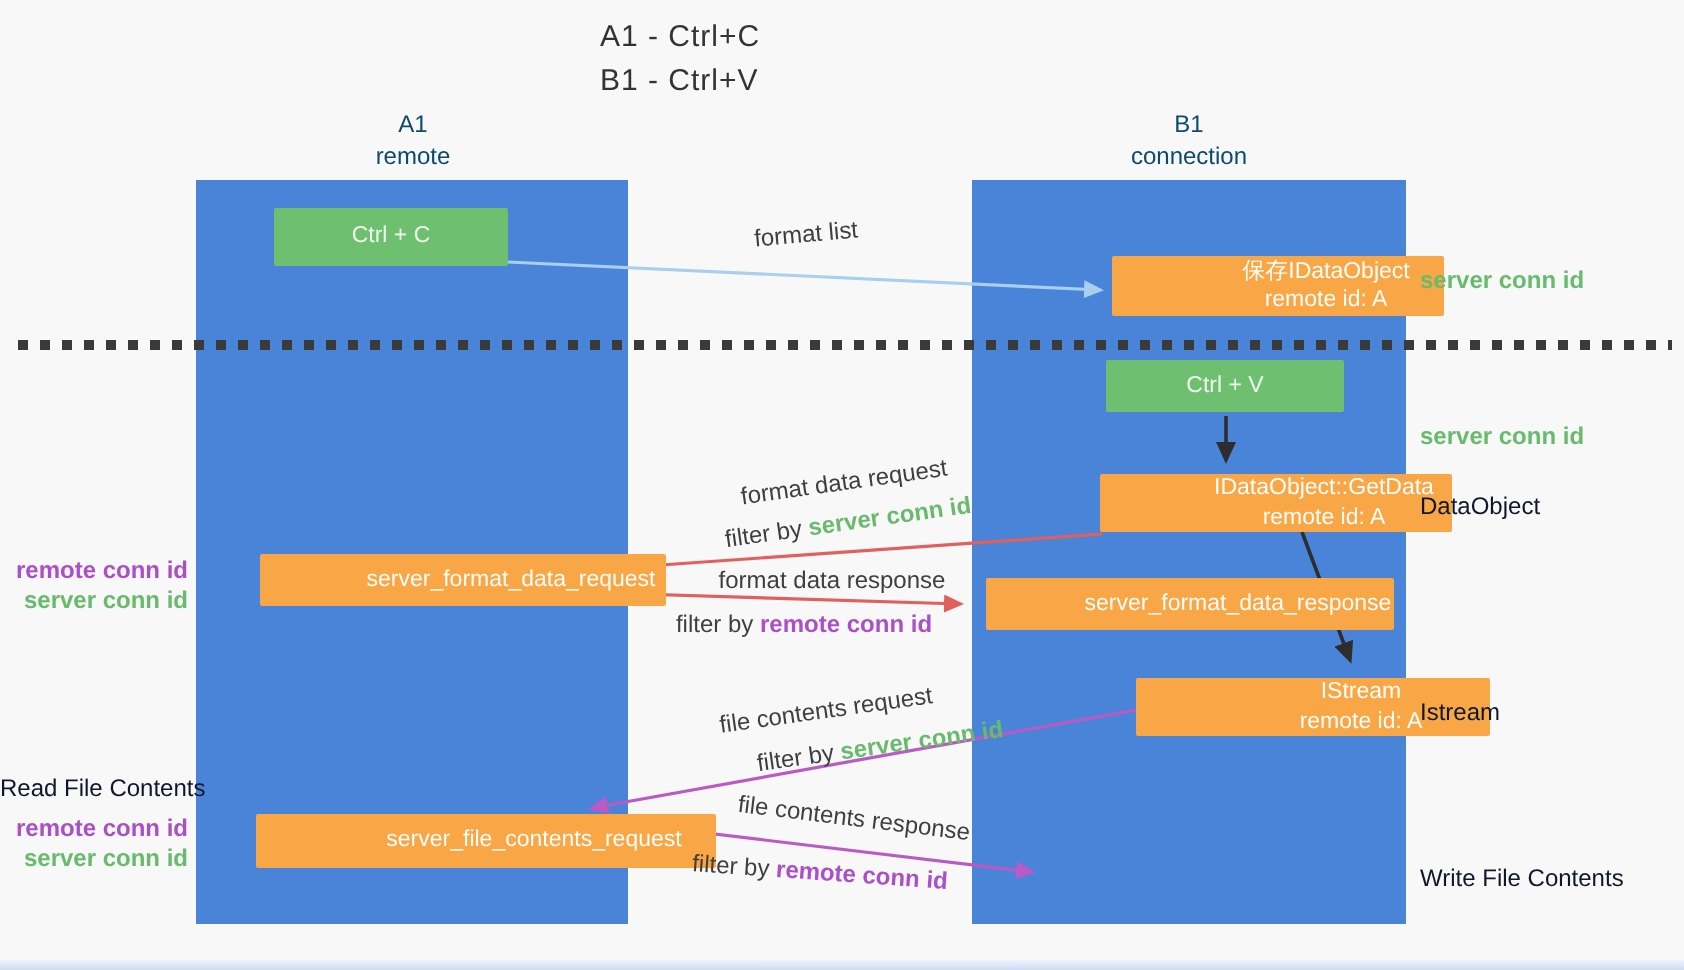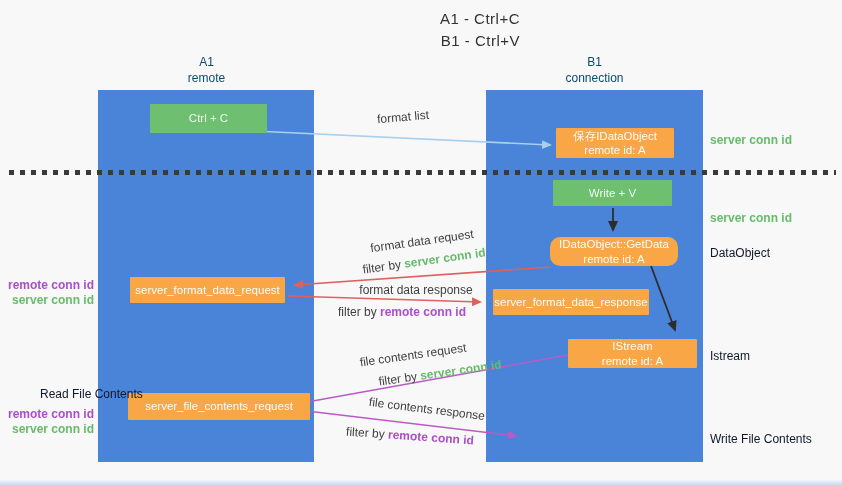--- a/index.html
+++ b/index.html
@@ -2,27 +2,27 @@
 <html><head>
 <meta charset="utf-8">
 <style>
   html,body{margin:0;padding:0;}
   body{background:#f4f4f5;font-family:"Liberation Sans",sans-serif;}
   #stage{position:relative;width:842px;height:485px;background:#f8f8f9;overflow:hidden;}
 
   .column{position:absolute;top:90px;height:372px;width:217px;background:#4a84d8;}
   .col-header{position:absolute;top:55px;width:217px;text-align:center;font-size:12px;color:#0c4a6e;line-height:1.3;}
 
-  .title{position:absolute;left:300px;top:8px;width:220px;text-align:right;
+  .title{position:absolute;left:300px;top:8px;width:220px;text-align:left;
          font-size:15px;color:#333;line-height:22px;letter-spacing:.5px;}
 
   .box{position:absolute;display:flex;flex-direction:column;align-items:center;justify-content:center;
        text-align:center;font-size:11.5px;line-height:1.25;color:#fff;border-radius:1px;}
   .green{background:#6ebf70;color:#eefaee;}
-  .orange{background:#f9a646;color:#fffdf8;}
+  .orange{background:#f9a646;color:#fffdf8;padding-left:48px;}
 
   .flow{position:absolute;white-space:nowrap;font-size:12px;color:#3f3f3f;
         transform:translate(-50%,-50%) rotate(var(--r,0deg));}
   .hl-green{color:#67bb6b;font-weight:bold;}
   .hl-purple{color:#ab4fc8;font-weight:bold;}
 
   .side{position:absolute;font-size:12px;white-space:nowrap;}
   .side.rt{left:710px;}
   .side.lt{left:0;width:94px;text-align:right;}
   .dark-t{color:#0f172a;}
@@ -76,38 +76,38 @@
     </defs>
     <line x1="254" y1="131" x2="550" y2="145" stroke="#a9cfee" stroke-width="1.6" marker-end="url(#mBlue)"></line>
     <line x1="613" y1="208" x2="613" y2="230" stroke="#2d2d2d" stroke-width="1.8" marker-end="url(#mBlack)"></line>
     <line x1="651" y1="266" x2="675" y2="330" stroke="#2d2d2d" stroke-width="1.8" marker-end="url(#mBlack)"></line>
     <line x1="551" y1="267" x2="295" y2="285" stroke="#e0605e" stroke-width="1.6" marker-end="url(#mRed)"></line>
     <line x1="288" y1="296" x2="480" y2="302" stroke="#e0605e" stroke-width="1.6" marker-end="url(#mRed)"></line>
     <line x1="568" y1="355" x2="296" y2="404" stroke="#ba5ac5" stroke-width="1.6" marker-end="url(#mPurple)"></line>
     <line x1="290" y1="409" x2="516" y2="436" stroke="#ba5ac5" stroke-width="1.6" marker-end="url(#mPurple)"></line>
   </svg>
 
-  <div class="box green" style="left:150px;top:104px;width:117px;height:29px;">
+  <div class="box green" style="left:137px;top:104px;width:117px;height:29px;">
     <div>Ctrl + C</div>
   </div>
   <div class="box orange" style="left:130px;top:277px;width:155px;height:26px;">
     <div>server_format_data_request</div>
   </div>
-  <div class="box orange" style="left:128px;top:393px;width:182px;height:27px;align-items:center;">
+  <div class="box orange" style="left:128px;top:407px;width:182px;height:27px;align-items:center;">
     <div>server_file_contents_request</div>
   </div>
 
   <div class="box orange" style="left:556px;top:128px;width:118px;height:30px;">
     <div>保存IDataObject</div>
     <div>remote id: A</div>
   </div>
   <div class="box green" style="left:553px;top:180px;width:119px;height:26px;">
-    <div>Write + V</div>
+    <div>Ctrl + V</div>
   </div>
-  <div class="box orange" style="left:550px;top:237px;width:128px;height:29px;border-radius:10px;">
+  <div class="box orange" style="left:550px;top:237px;width:128px;height:29px;">
     <div>IDataObject::GetData</div>
     <div>remote id: A</div>
   </div>
   <div class="box orange" style="left:493px;top:289px;width:156px;height:26px;">
     <div>server_format_data_response</div>
   </div>
   <div class="box orange" style="left:568px;top:339px;width:129px;height:29px;">
     <div>IStream</div>
     <div>remote id: A</div>
   </div>
@@ -149,18 +149,18 @@
   </div>
 
   <div class="side rt green-t" style="top:133px;">server conn id</div>
   <div class="side rt green-t" style="top:211px;">server conn id</div>
   <div class="side rt dark-t" style="top:246px;">DataObject</div>
   <div class="side rt dark-t" style="top:349px;">Istream</div>
   <div class="side rt dark-t" style="top:432px;">Write File Contents</div>
 
   <div class="side lt purple-t" style="top:278px;">remote conn id</div>
   <div class="side lt green-t" style="top:293px;">server conn id</div>
-  <div class="side lt dark-t" style="top:387px;padding-left:40px;">Read File Contents</div>
+  <div class="side lt dark-t" style="top:387px;">Read File Contents</div>
   <div class="side lt purple-t" style="top:407px;">remote conn id</div>
   <div class="side lt green-t" style="top:422px;">server conn id</div>
 
   <div class="bottom-strip"></div>
 </div>
 
 </body></html>

